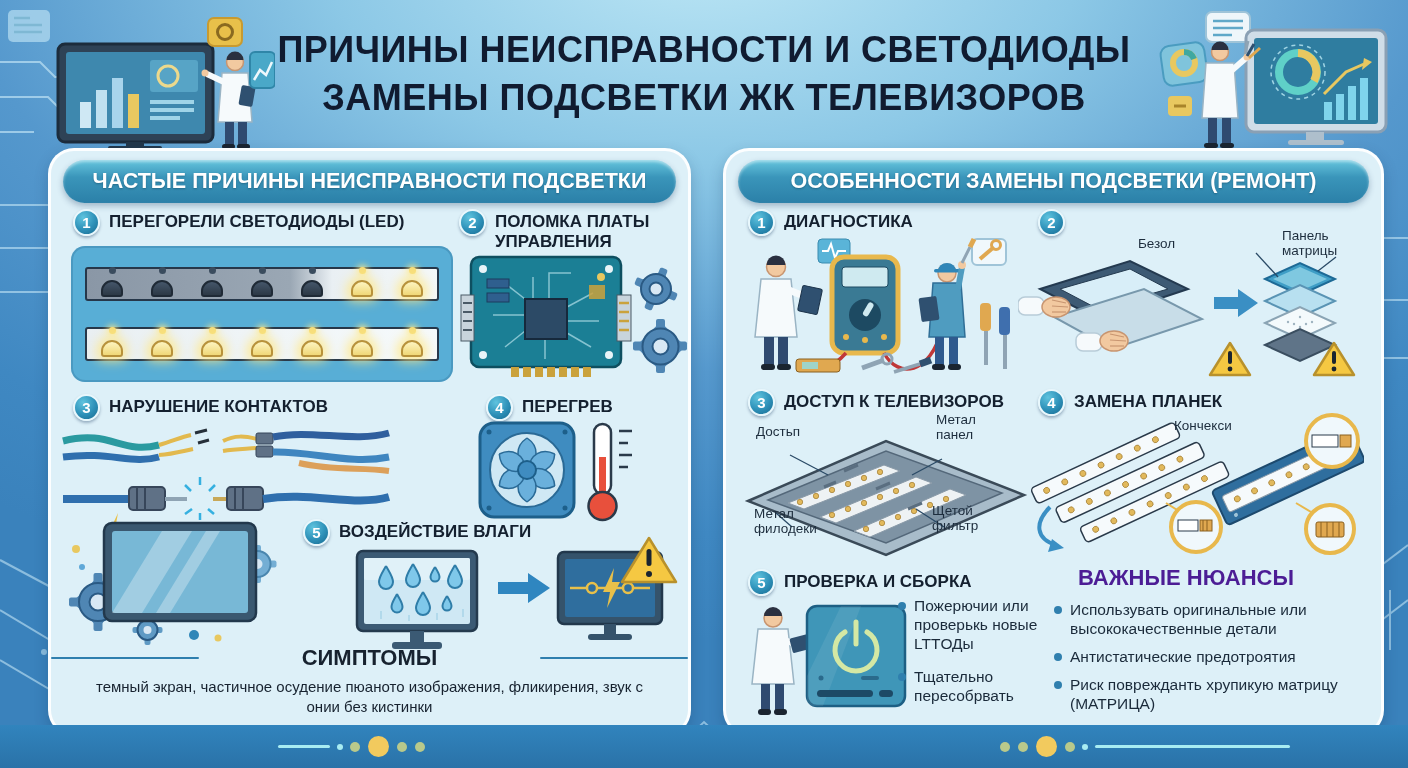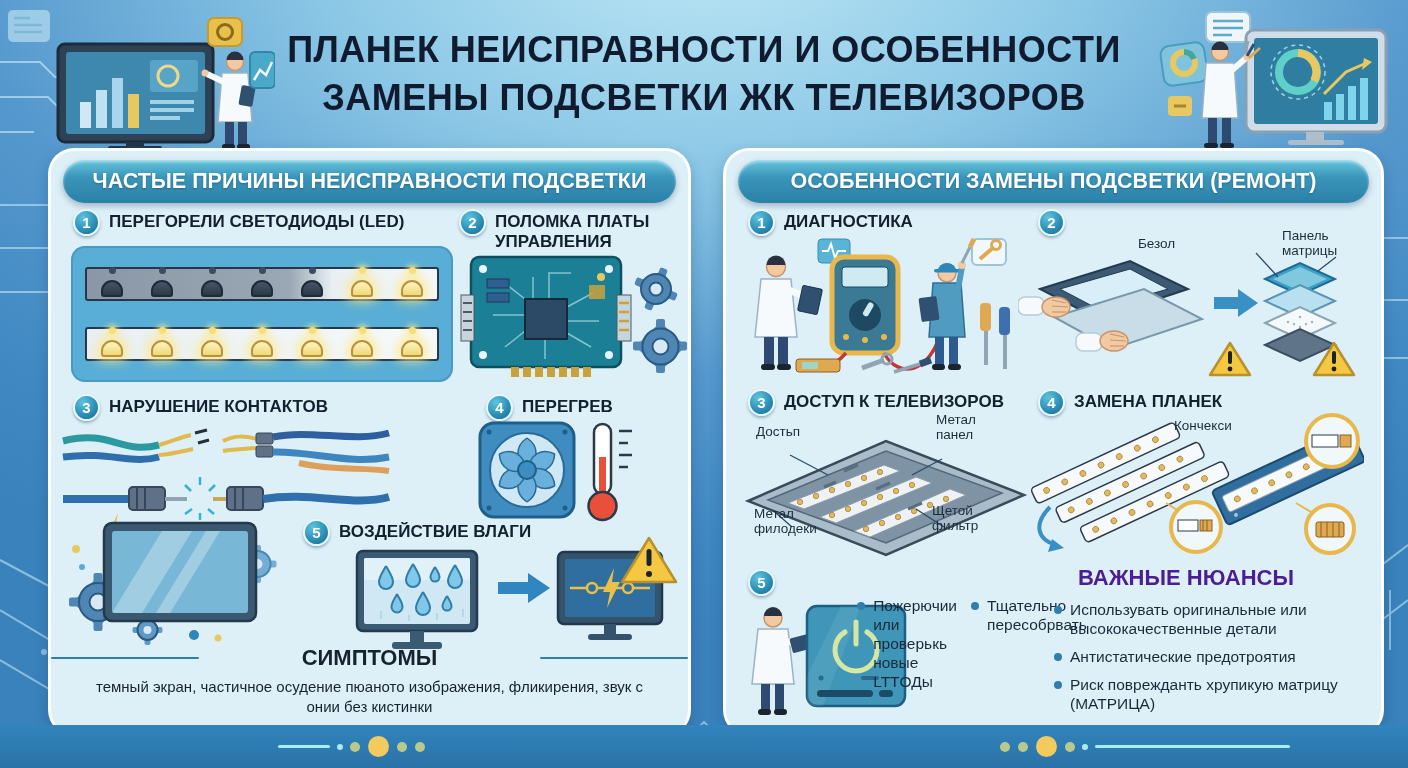--- a/index.html
+++ b/index.html
@@ -53,21 +53,21 @@
   .ledcell.on .dome{background:linear-gradient(180deg,#fdf4c0,#f0d878);border-color:#b8923a;box-shadow:0 0 12px 4px rgba(255,232,130,.85);}
 
   
   .symptoms{position:absolute;left:0;top:494px;width:100%;text-align:center;color:#17222f;}
   .sym-head{display:flex;align-items:center;justify-content:space-between;gap:14px;}
   .sym-title{font-weight:bold;font-size:22px;}
   .hline{width:148px;height:2px;background:#2f7fae;border-radius:1px;}
   .sym-text{margin:6px auto 0;width:560px;font-size:15px;line-height:1.3;}
 
   
-  .mini-bullets{position:absolute;display:flex;gap:14px;justify-content:center;}
+  .mini-bullets{position:absolute;display:flex;flex-direction:column;gap:14px;}
   .mb{display:flex;gap:8px;font-size:15.5px;color:#1a2a3a;line-height:1.22;}
   .bdot{flex:0 0 auto;width:8px;height:8px;border-radius:50%;background:#2f7fae;margin-top:5px;}
   .nuances{position:absolute;}
   .nu-head{font-weight:bold;font-size:22px;color:#4c1d95;margin:0 0 10px 24px;}
   .nuances .mb{margin-bottom:9px;}
 
   
   .bottom-bar{position:absolute;left:0;top:725px;width:1408px;height:43px;
     background:linear-gradient(180deg,#3184bd,#2a72a8);}
   .pag{position:absolute;top:0;height:43px;display:flex;align-items:center;gap:7px;}
@@ -196,21 +196,21 @@
           </g>
         <rect x="60" y="118" width="9" height="26" fill="#2f4a70"></rect>
           <rect x="74" y="118" width="9" height="26" fill="#2f4a70"></rect>
         <rect x="56" y="143" width="14" height="5" rx="2.5" fill="#1a2430"></rect>
           <rect x="72" y="143" width="14" height="5" rx="2.5" fill="#1a2430"></rect>
       </g>
     </svg>
   </div>
 
   <div class="title">
-    <div>ПЛАНЕК НЕИСПРАВНОСТИ И ОСОБЕННОСТИ</div>
+    <div>ПРИЧИНЫ НЕИСПРАВНОСТИ И СВЕТОДИОДЫ</div>
     <div>ЗАМЕНЫ ПОДСВЕТКИ ЖК ТЕЛЕВИЗОРОВ</div>
   </div>
 
   <section class="panel lp">
     <div class="panel-header">ЧАСТЫЕ ПРИЧИНЫ НЕИСПРАВНОСТИ ПОДСВЕТКИ</div>
 
     <div class="item-head" style="left:22px;top:58px;">
       <span class="badge">1</span>
       <span class="item-label">ПЕРЕГОРЕЛИ СВЕТОДИОДЫ (LED)</span>
     </div>
@@ -782,20 +782,21 @@
             <line x1="303" y1="115" x2="303" y2="130"></line>
             <line x1="309" y1="115" x2="309" y2="130"></line>
             <line x1="315" y1="115" x2="315" y2="130"></line>
           </g>
       </g>
     </svg>
     <span class="ann" style="left:448px;top:268px;">Кончекси</span>
 
     <div class="item-head" style="left:22px;top:418px;">
       <span class="badge">5</span>
+      <span class="item-label">ПРОВЕРКА И СБОРКА</span>
     </div>
 
     <svg class="illu" style="left:15px;top:445px;" width="170" height="132" viewBox="0 0 170 132">
       <g>
         <circle cx="32" cy="22" r="9" fill="#f2c9a0" stroke="#c89570" stroke-width="1.5"></circle>
         <path d="M23,20 a9,9 0 0 1 18,0 z" fill="#2a3040"></path>
         <polygon points="17,33 47,33 53,88 11,88" fill="#f6fafc" stroke="#9ab4c4" stroke-width="1.5"></polygon>
         <line x1="44" y1="44" x2="58" y2="50" stroke="#f6fafc" stroke-width="6"></line>
         <rect x="50" y="40" width="20" height="15" rx="2" fill="#2f5070" transform="rotate(-15 60 48)"></rect>
         <rect x="20" y="88" width="9" height="26" fill="#2f4a70"></rect>

